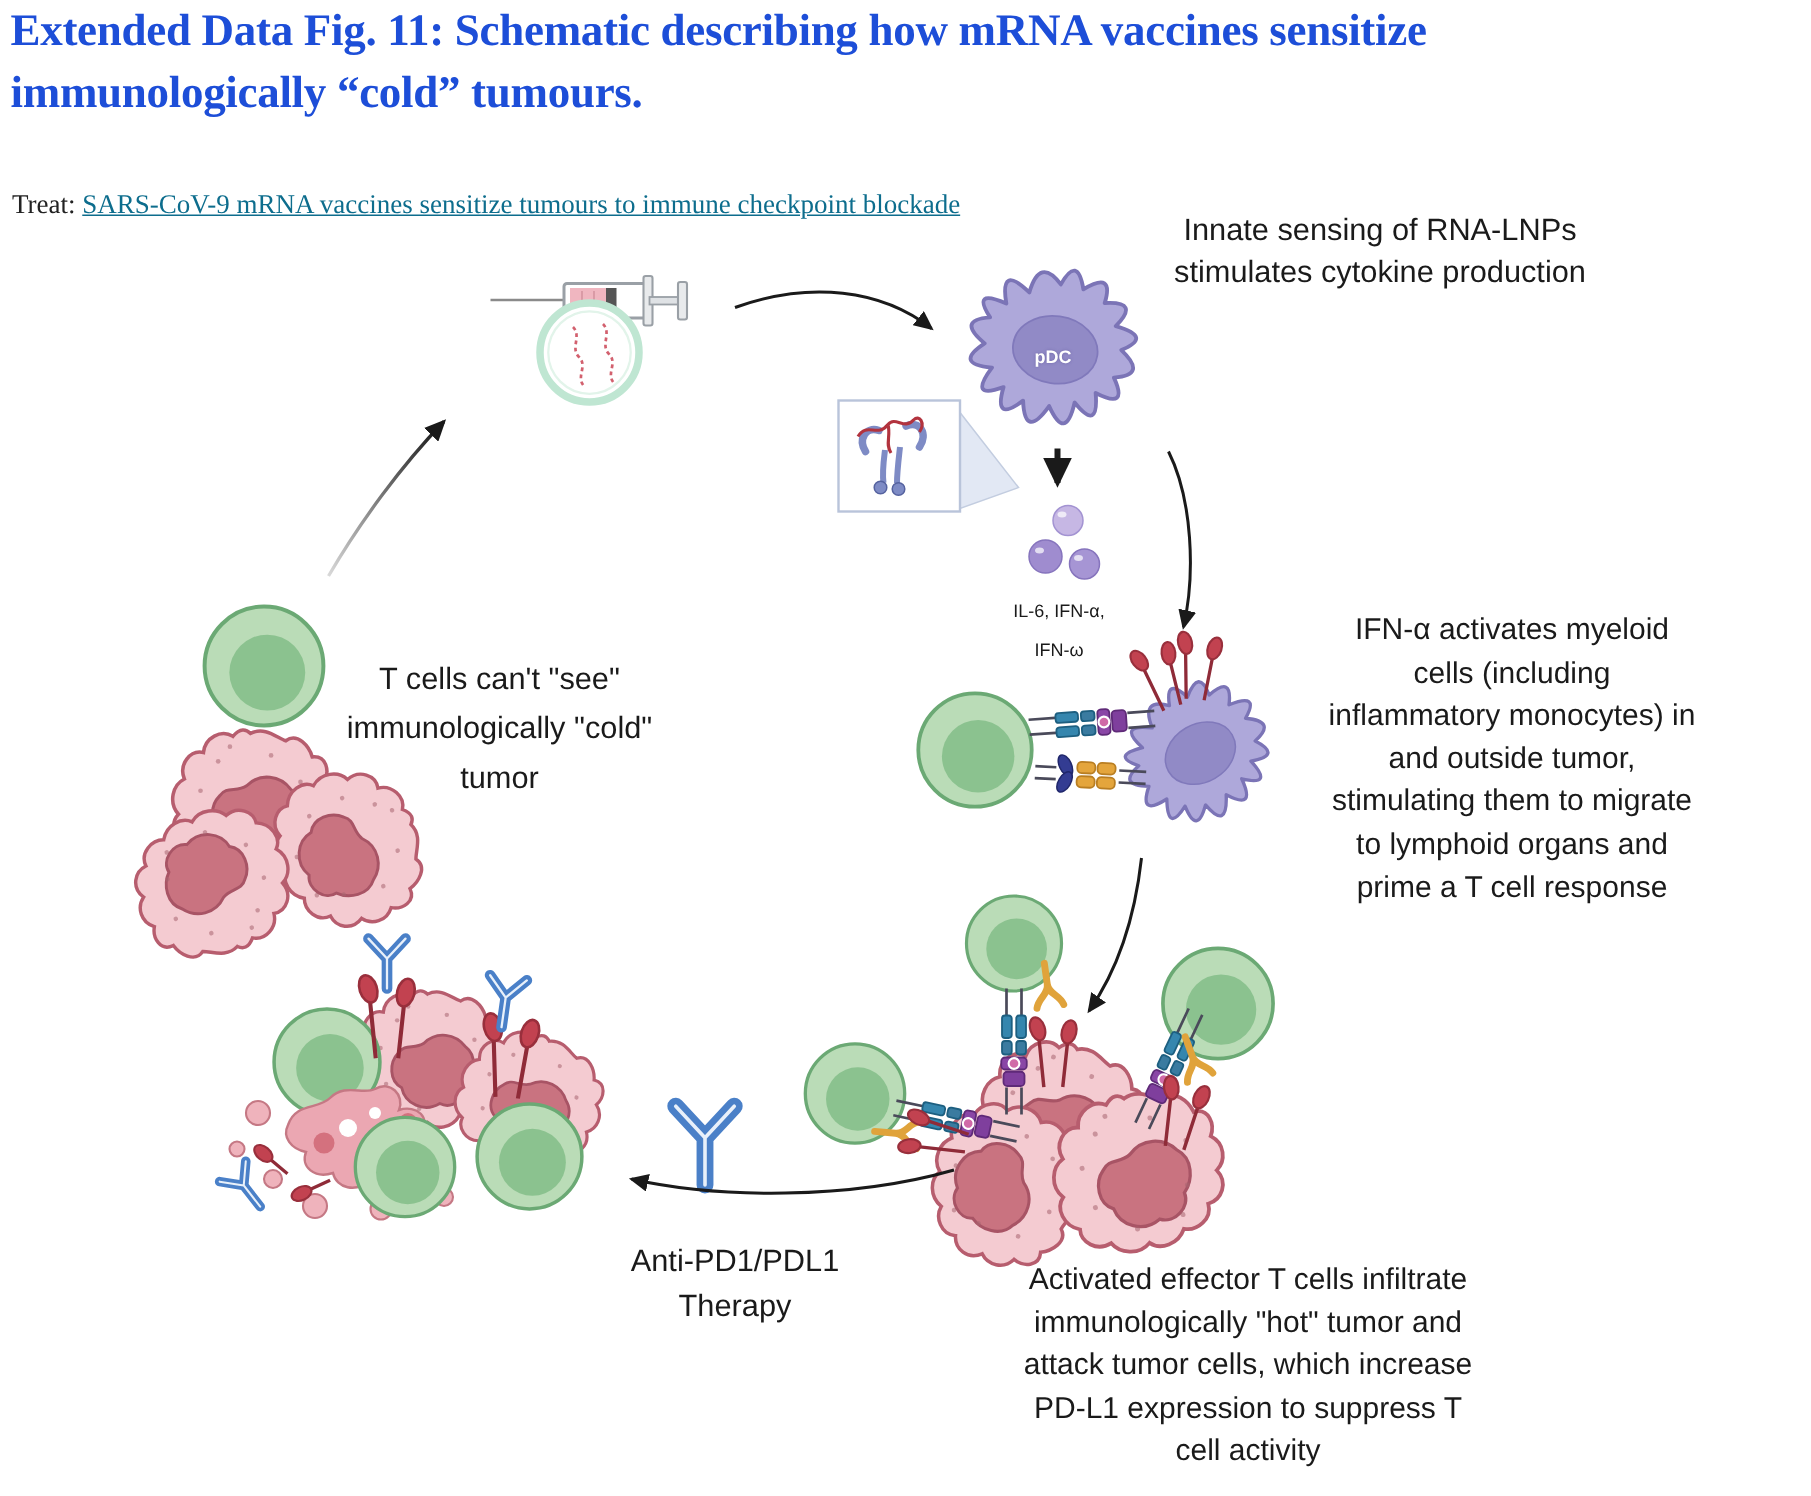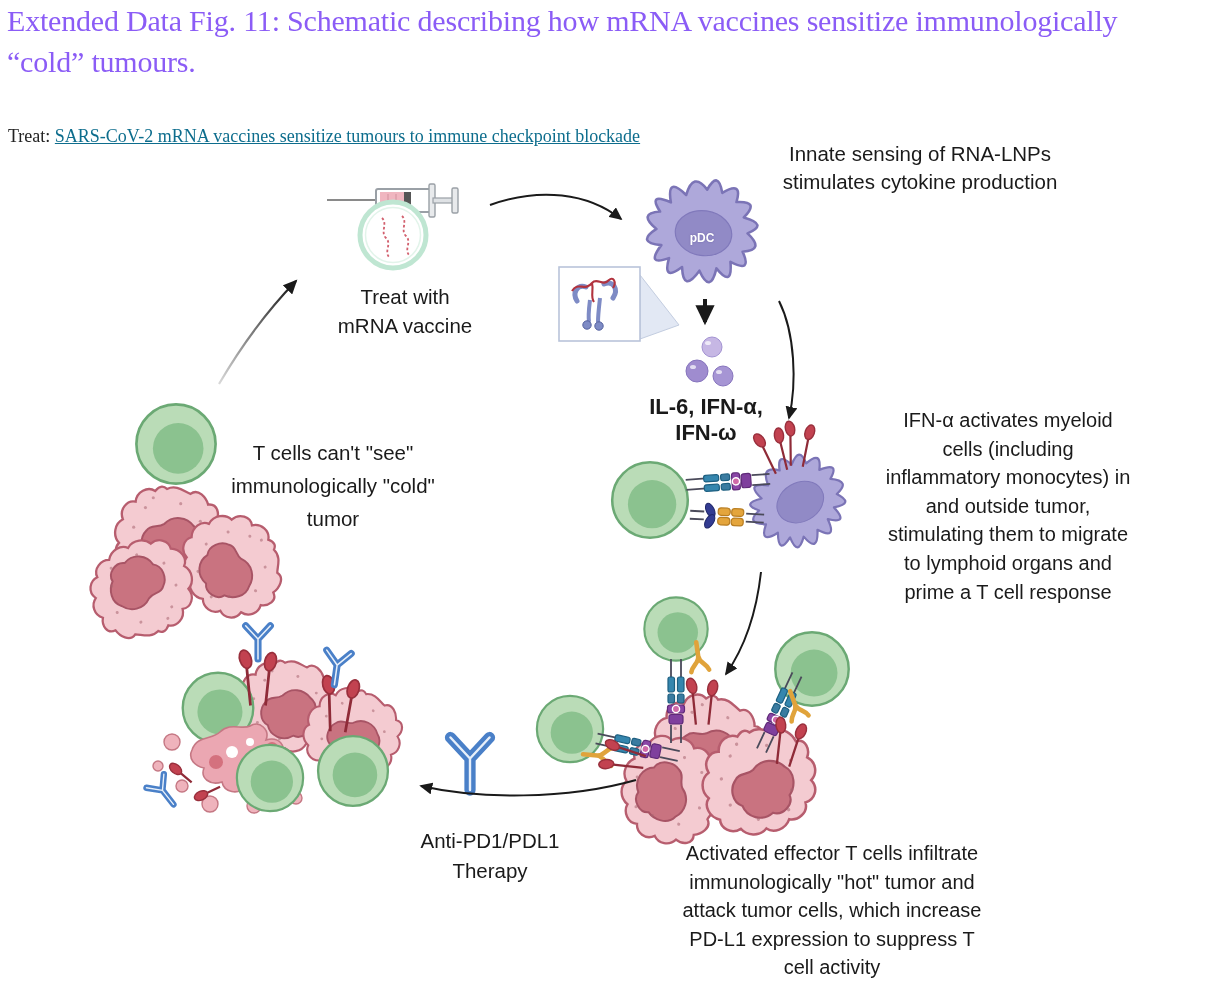--- a/index.html
+++ b/index.html
@@ -1,45 +1,45 @@
 <!DOCTYPE html>
 <html><head>
 <meta charset="utf-8">
 <style>
   html,body{margin:0;padding:0;background:#ffffff;}
   .page{position:relative;width:1207px;height:997px;background:#fff;overflow:hidden;
         font-family:"Liberation Sans",sans-serif;}
   .title{position:absolute;left:7px;top:0px;width:1120px;margin:0;
-         font-family:"Liberation Serif",serif;font-weight:400;font-size:30px;
-         line-height:1.38;color:#8b5cf6;letter-spacing:-0.2px;}
+         font-family:"Liberation Serif",serif;font-weight:700;font-size:30px;
+         line-height:1.38;color:#1d4ed8;letter-spacing:-0.2px;}
   .fromline{position:absolute;left:8px;top:108px;font-family:"Liberation Serif",serif;
             font-size:18px;color:#222;}
   .fromline a{color:#0d6d8d;text-decoration:underline;cursor:pointer;}
   .fig{position:absolute;left:0;top:128px;width:1207px;height:857px;}
   .fig svg{position:absolute;left:0;top:0;}
   .fig-label{position:absolute;white-space:pre-line;text-align:center;
              color:#1a1a1a;font-size:20px;line-height:28.6px;}
   .lab-innate{left:688px;top:12px;width:464px;font-size:20.5px;line-height:28px;}
   .lab-treat{left:300px;top:155px;width:210px;font-size:20.5px;line-height:28.5px;}
-  .lab-cytok{left:626px;top:266px;width:160px;font-size:22px;line-height:26px;font-weight:bold;}
+  .lab-cytok{left:626px;top:266px;width:160px;font-size:12px;line-height:26px;}
   .lab-ifn{left:846px;top:278px;width:324px;}
   .lab-cold{left:203px;top:308px;width:260px;font-size:20.5px;line-height:33px;}
   .lab-activated{left:636px;top:711px;width:392px;}
   .lab-therapy{left:394px;top:680px;width:192px;font-size:20.5px;line-height:30px;margin-top:18px;}
   .lab-kill{left:132px;top:699px;width:290px;font-size:20.5px;line-height:30px;}
   .lab-pdc{left:674px;top:96px;width:56px;font-size:12px;font-weight:700;color:#fff;
            text-shadow:0 0 2px rgba(90,80,150,.6);}
 </style>
 </head>
 <body>
 
 <div class="page">
   <h1 class="title">Extended Data Fig. 11: Schematic describing how mRNA vaccines sensitize immunologically “cold” tumours.</h1>
   <p class="fromline"><span>Treat:</span>
-    <a href="#">SARS-CoV-2 mRNA vaccines sensitize tumours to immune checkpoint blockade</a></p>
+    <a href="#">SARS-CoV-9 mRNA vaccines sensitize tumours to immune checkpoint blockade</a></p>
 
   <div class="fig">
     <svg width="1207" height="857" viewBox="0 140 1207 857">
       <defs>
         <marker id="ah" markerWidth="7" markerHeight="6" refX="5.6" refY="3" orient="auto">
           <path d="M0,0 L6.5,3 L0,6 Z" fill="#1a1a1a"></path>
         </marker>
         <marker id="ahBig" markerWidth="5.5" markerHeight="5" refX="4.2" refY="2.4" orient="auto">
           <path d="M0,0 L5,2.4 L0,4.8 Z" fill="#1a1a1a"></path>
         </marker>
@@ -222,22 +222,20 @@
         <path d="M705,311 L705,334" stroke="#1a1a1a" stroke-width="4" marker-end="url(#ahBig)"></path>
         <path d="M779,313 C795,345 797,395 789,430" stroke="#1a1a1a" stroke-width="2" marker-end="url(#ah)"></path>
         <path d="M761,584 C757,620 747,656 726,686" stroke="#1a1a1a" stroke-width="2" marker-end="url(#ah)"></path>
         <path d="M636,792 C566,812 478,811 421,798" stroke="#1a1a1a" stroke-width="2" marker-end="url(#ah)"></path>
         <path d="M219,396 C240,360 268,322 296,293" stroke="url(#fadeGrad)" stroke-width="2.2" marker-end="url(#ah)"></path>
       </g>
     </svg>
 
     <div class="fig-label lab-innate">Innate sensing of RNA-LNPs
 stimulates cytokine production</div>
-    <div class="fig-label lab-treat">Treat with
-mRNA vaccine</div>
     <div class="fig-label lab-pdc">pDC</div>
     <div class="fig-label lab-cytok">IL-6, IFN-α,
 IFN-ω</div>
     <div class="fig-label lab-ifn">IFN-α activates myeloid
 cells (including
 inflammatory monocytes) in
 and outside tumor,
 stimulating them to migrate
 to lymphoid organs and
 prime a T cell response</div>

